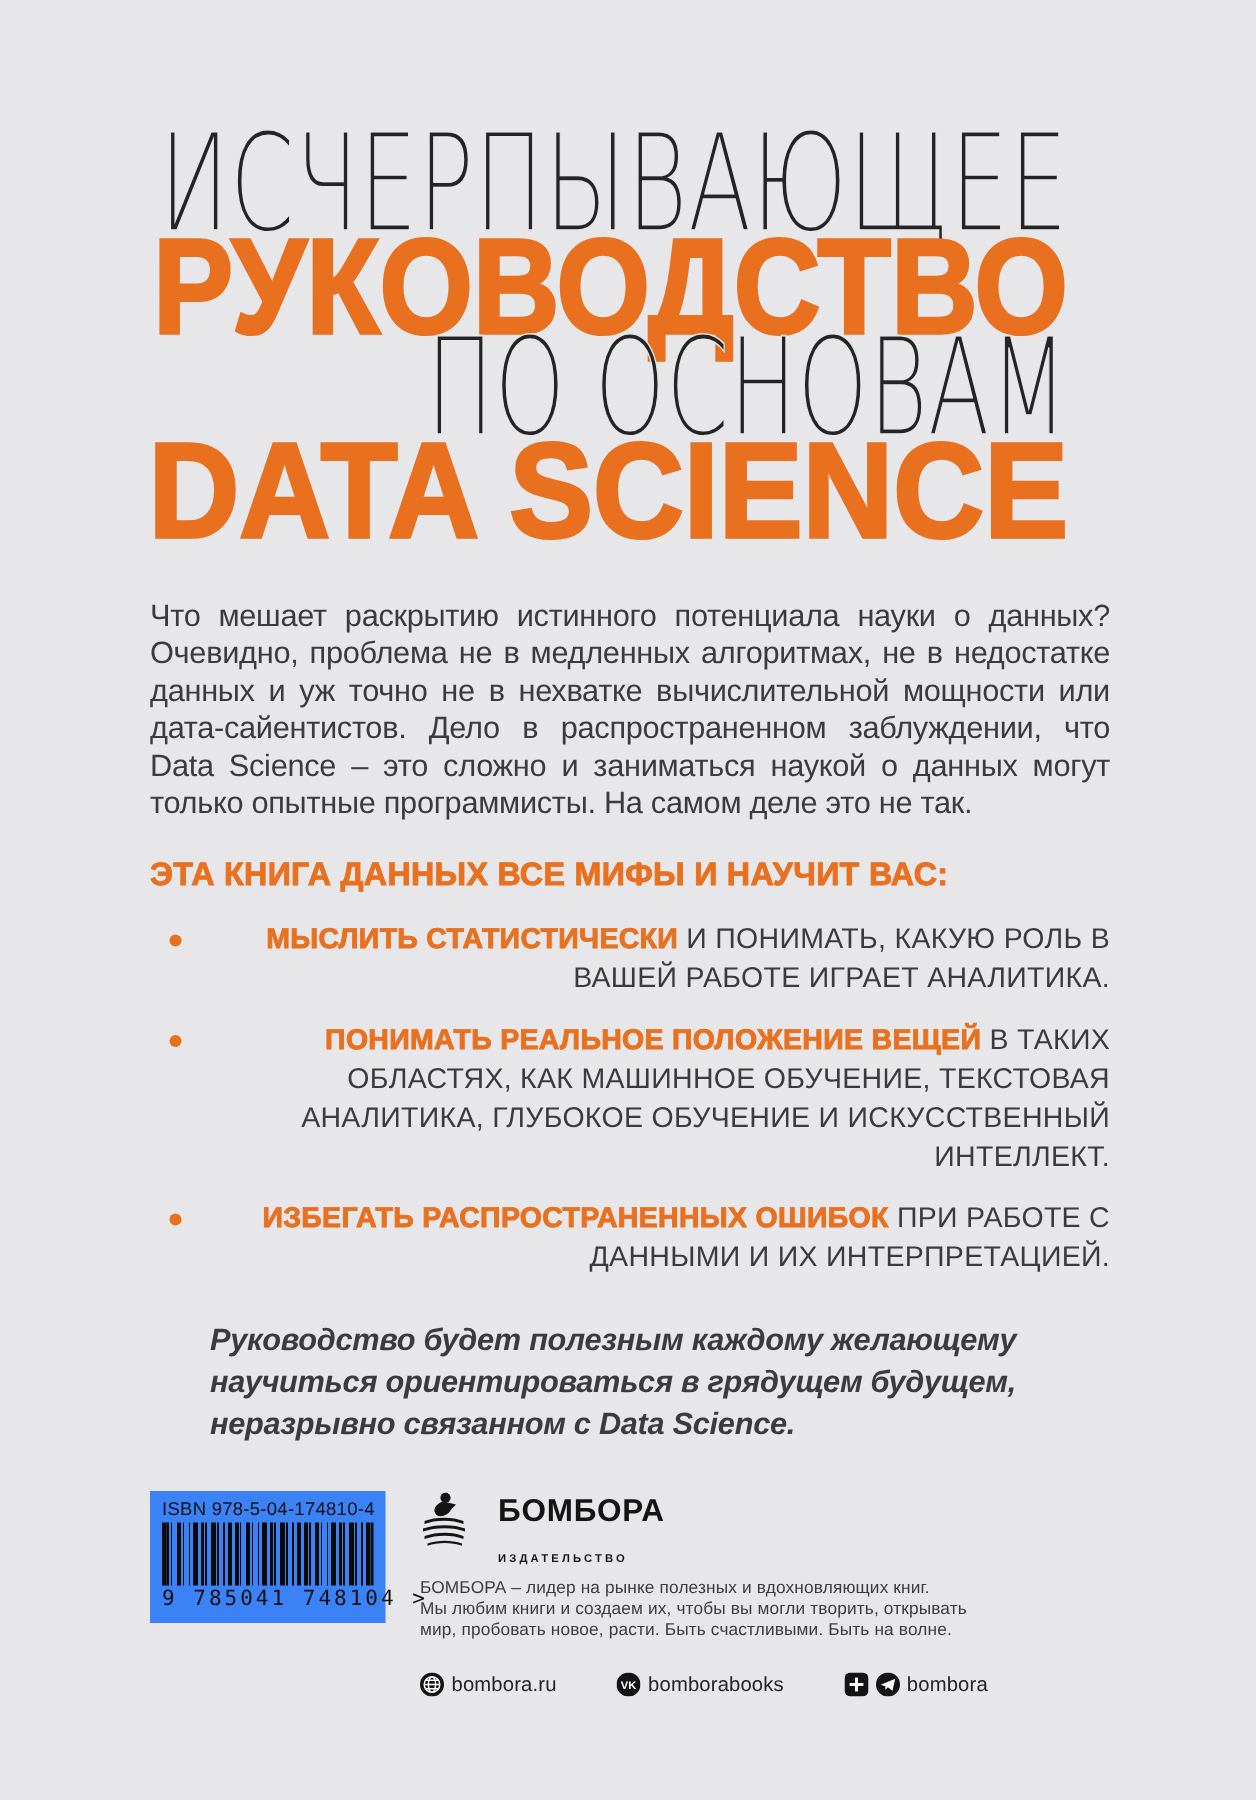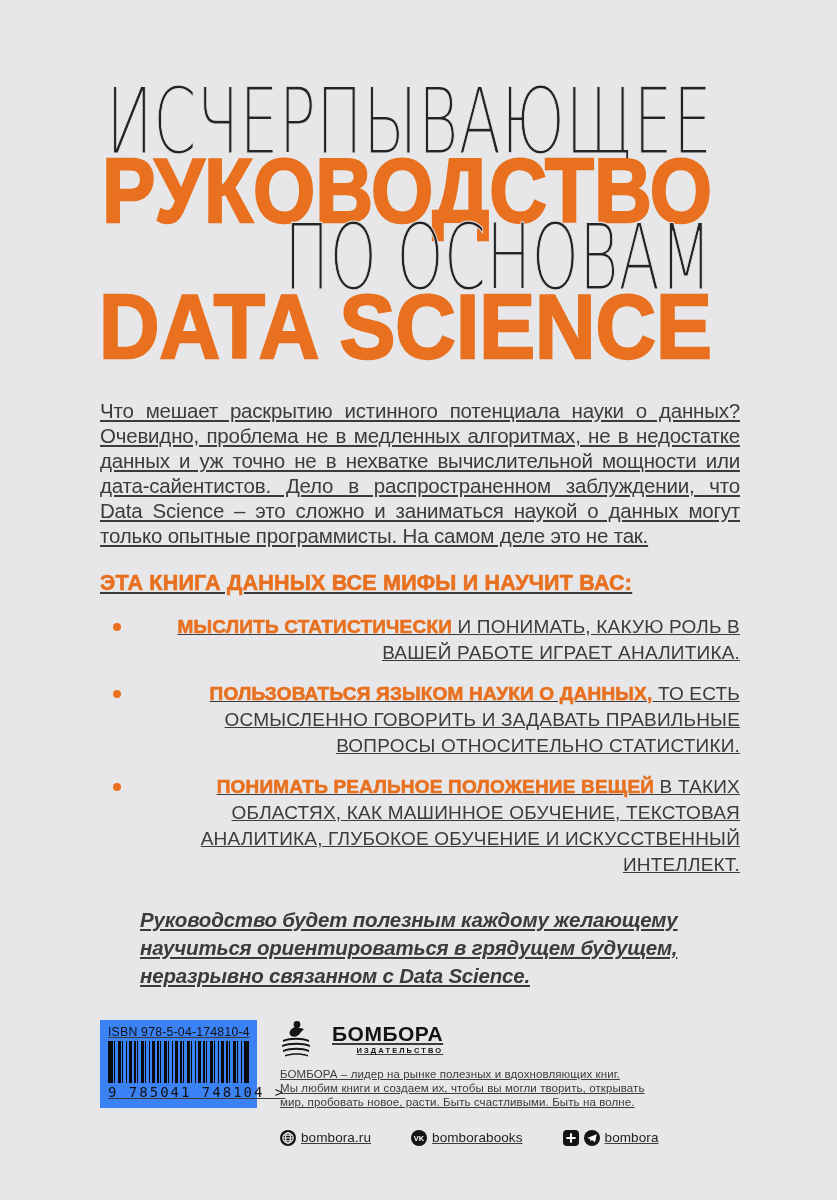--- a/index.html
+++ b/index.html
@@ -3,21 +3,21 @@
 <meta charset="utf-8">
 <style>
   html,body{margin:0;padding:0;}
   body{
     width:837px;height:1200px;
     background:#e7e7e9;
     font-family:"Liberation Sans","DejaVu Sans",sans-serif;
     color:#3b3b3d;
     overflow:hidden;
   }
-  .page{width:837px;height:939px;position:relative;text-decoration:underline;}
+  .page{width:837px;height:939px;position:relative;}
   .content{padding:82px 97px 0 100px;}
 
   
   .title-svg{display:block;margin-left:auto;}
   .t-thin{
     font-family:"DejaVu Sans ExtraLight","DejaVu Sans","Liberation Sans",sans-serif;
     font-weight:200;fill:#242427;
     stroke:#e7e7e9;stroke-width:1.1px;
   }
   .t-heavy{
@@ -110,21 +110,21 @@
   }
   .publisher{flex:1;min-width:0;}
   .logo-row{display:flex;align-items:flex-start;gap:20px;}
   .logo-mark{flex:none;}
   .logo-name{
     font-size:21px;line-height:21px;font-weight:800;
     color:#141414;letter-spacing:0.5px;margin-top:3px;
   }
   .logo-sub{
     font-size:7.5px;line-height:9px;font-weight:700;
-    color:#141414;letter-spacing:2.1px;margin-top:2px;text-align:right;
+    color:#141414;letter-spacing:2.1px;margin-top:16px;
   }
   .pub-text{
     margin:9px 0 0 0;
     font-size:11.5px;line-height:14.2px;
     color:#3b3b3d;white-space:pre-line;
     letter-spacing:0.1px;
   }
   .social-row{
     display:flex;align-items:center;gap:40px;
     margin-top:20px;
@@ -148,24 +148,24 @@
 
     <p class="intro">Что мешает раскрытию истинного потенциала науки о данных? Очевидно, проблема не в медленных алгоритмах, не в недостатке данных и уж точно не в нехватке вычислительной мощности или дата-сайентистов. Дело в распространенном заблуждении, что Data Science – это сложно и заниматься наукой о данных могут только опытные программисты. На самом деле это не так.</p>
 
     <h2 class="list-heading">ЭТА КНИГА ДАННЫХ ВСЕ МИФЫ И НАУЧИТ ВАС:</h2>
 
     <ul class="myths">
       <li>
         <span class="dot"></span><span class="lead">МЫСЛИТЬ СТАТИСТИЧЕСКИ</span><span class="rest"> И ПОНИМАТЬ, КАКУЮ РОЛЬ В ВАШЕЙ РАБОТЕ ИГРАЕТ АНАЛИТИКА.</span>
       </li>
       <li>
-        <span class="dot"></span><span class="lead">ПОЛЬЗОВАТЬСЯ ЯЗЫКОМ НАУКИ О ДАННЫХ,</span><span class="rest"> ТО ЕСТЬ ОСМЫСЛЕННО ГОВОРИТЬ И ЗАДАВАТЬ ПРАВИЛЬНЫЕ ВОПРОСЫ ОТНОСИТЕЛЬНО СТАТИСТИКИ.</span>
+        <span class="dot"></span><span class="lead">ПОНИМАТЬ РЕАЛЬНОЕ ПОЛОЖЕНИЕ ВЕЩЕЙ</span><span class="rest"> В ТАКИХ ОБЛАСТЯХ, КАК МАШИННОЕ ОБУЧЕНИЕ, ТЕКСТОВАЯ АНАЛИТИКА, ГЛУБОКОЕ ОБУЧЕНИЕ И ИСКУССТВЕННЫЙ ИНТЕЛЛЕКТ.</span>
       </li>
       <li>
-        <span class="dot"></span><span class="lead">ПОНИМАТЬ РЕАЛЬНОЕ ПОЛОЖЕНИЕ ВЕЩЕЙ</span><span class="rest"> В ТАКИХ ОБЛАСТЯХ, КАК МАШИННОЕ ОБУЧЕНИЕ, ТЕКСТОВАЯ АНАЛИТИКА, ГЛУБОКОЕ ОБУЧЕНИЕ И ИСКУССТВЕННЫЙ ИНТЕЛЛЕКТ.</span>
+        <span class="dot"></span><span class="lead">ИЗБЕГАТЬ РАСПРОСТРАНЕННЫХ ОШИБОК</span><span class="rest"> ПРИ РАБОТЕ С ДАННЫМИ И ИХ ИНТЕРПРЕТАЦИЕЙ.</span>
       </li>
     </ul>
 
     <p class="outro">Руководство будет полезным каждому желающему научиться ориентироваться в грядущем будущем, неразрывно связанном с Data Science.</p>
 
     <div class="footer">
 
       <div class="barcode-box">
         <div class="isbn">ISBN 978-5-04-174810-4</div>
         <div class="bars"></div>

